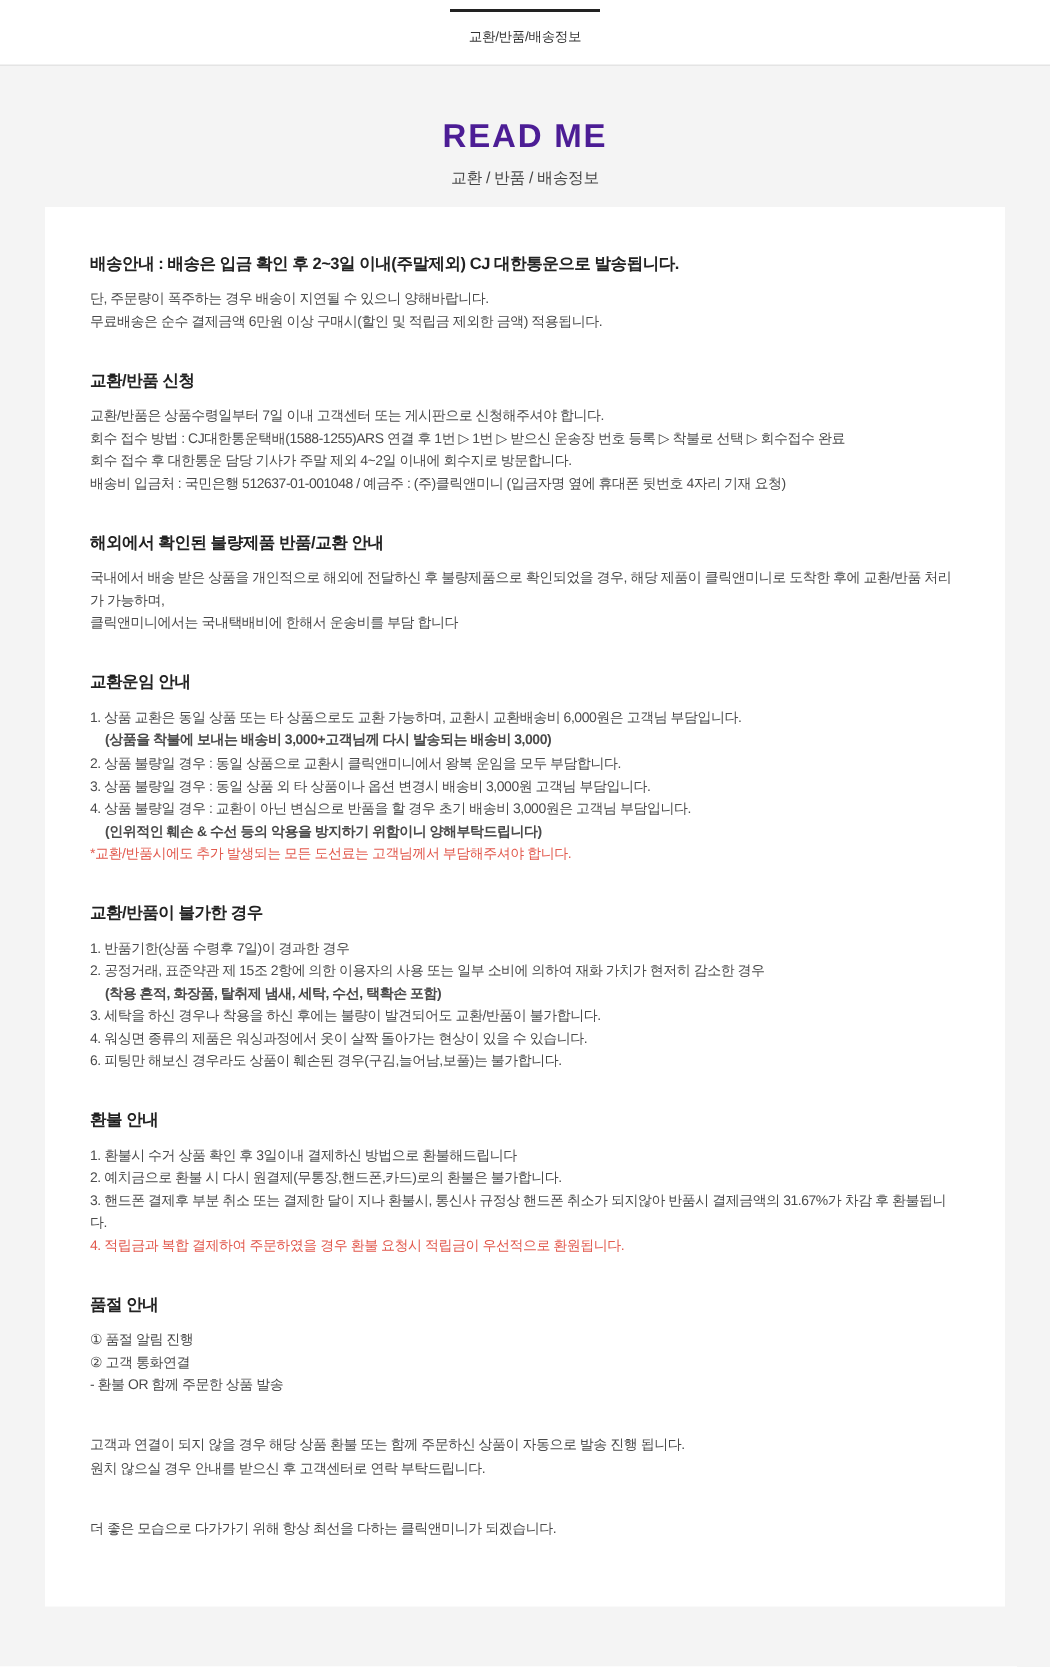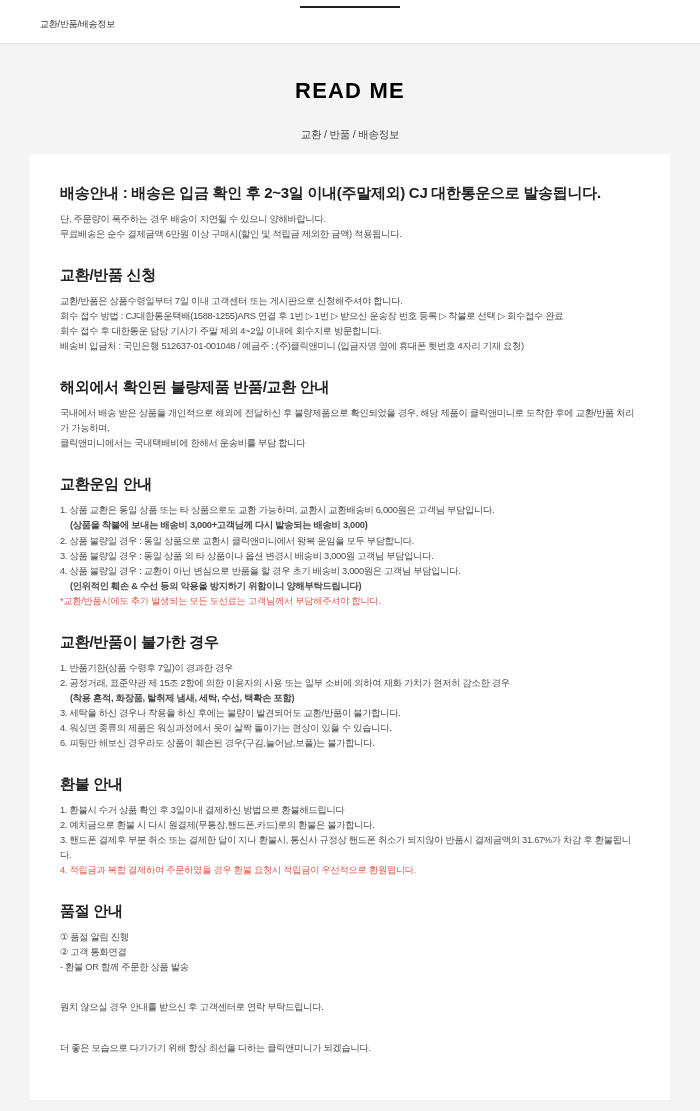--- a/index.html
+++ b/index.html
@@ -25,65 +25,65 @@
     padding-top: 6px;
     background: #ffffff;
   }
   .tab-line {
     width: 100px;
     height: 2px;
     background: #222222;
     margin: 0 auto 10px auto;
   }
   .tab-label {
+    text-align: center;
     font-size: 9px;
     color: #333333;
     letter-spacing: -0.2px;
     padding-bottom: 12px;
-    margin-left: 40px;
   }
   .divider {
     height: 1px;
     background: #e4e4e4;
     width: 100%;
   }
   
   .grey-wrap {
     background: #f4f4f4;
     padding: 34px 0 40px 0;
   }
   .headline {
     text-align: center;
     margin-bottom: 4px;
   }
   .headline h1 {
     font-size: 22px;
     font-weight: bold;
     letter-spacing: 1.2px;
-    margin: 0 0 24px 0;
-    color: #000000;
+    margin: 0 0 8px 0;
+    color: #4c1d95;
   }
   .headline .sub {
     font-size: 10.5px;
     color: #444444;
     letter-spacing: -0.2px;
     text-align: center;
   }
   .white-card {
     background: #ffffff;
     margin: 12px 30px 0 30px;
     padding: 30px 30px 44px 30px;
     box-sizing: border-box;
   }
   .sec {
     margin-bottom: 24px;
   }
   .sec:last-child { margin-bottom: 0; }
   .sec h2 {
-    font-size: 15px;
+    font-size: 11px;
     font-weight: bold;
     color: #222222;
     margin: 0 0 9px 0;
     letter-spacing: -0.3px;
   }
   p.line {
     font-size: 9.3px;
     line-height: 1.62;
     margin: 0;
     color: #4a4a4a;
@@ -162,20 +162,21 @@
             <p class="line">2. 예치금으로 환불 시 다시 원결제(무통장,핸드폰,카드)로의 환불은 불가합니다.</p>
             <p class="line">3. 핸드폰 결제후 부분 취소 또는 결제한 달이 지나 환불시, 통신사 규정상 핸드폰 취소가 되지않아 반품시 결제금액의 31.67%가 차감 후 환불됩니다.</p>
             <p class="line red">4. 적립금과 복합 결제하여 주문하였을 경우 환불 요청시 적립금이 우선적으로 환원됩니다.</p>
           </div>
           <div class="sec">
             <h2>품절 안내</h2>
             <p class="line">① 품절 알림 진행</p>
             <p class="line">② 고객 통화연결</p>
             <p class="line">- 환불 OR 함께 주문한 상품 발송</p>
             <p class="line gap">&nbsp;</p>
+            <p class="line">고객과 연결이 되지 않을 경우 해당 상품 환불 또는 함께 주문하신 상품이 자동으로 발송 진행 됩니다.</p>
             <p class="line">원치 않으실 경우 안내를 받으신 후 고객센터로 연락 부탁드립니다.</p>
             <p class="line gap">&nbsp;</p>
             <p class="line">더 좋은 모습으로 다가가기 위해 항상 최선을 다하는 클릭앤미니가 되겠습니다.</p>
           </div>
         </div>
     </div>
 
   </div>
 
 </div>

